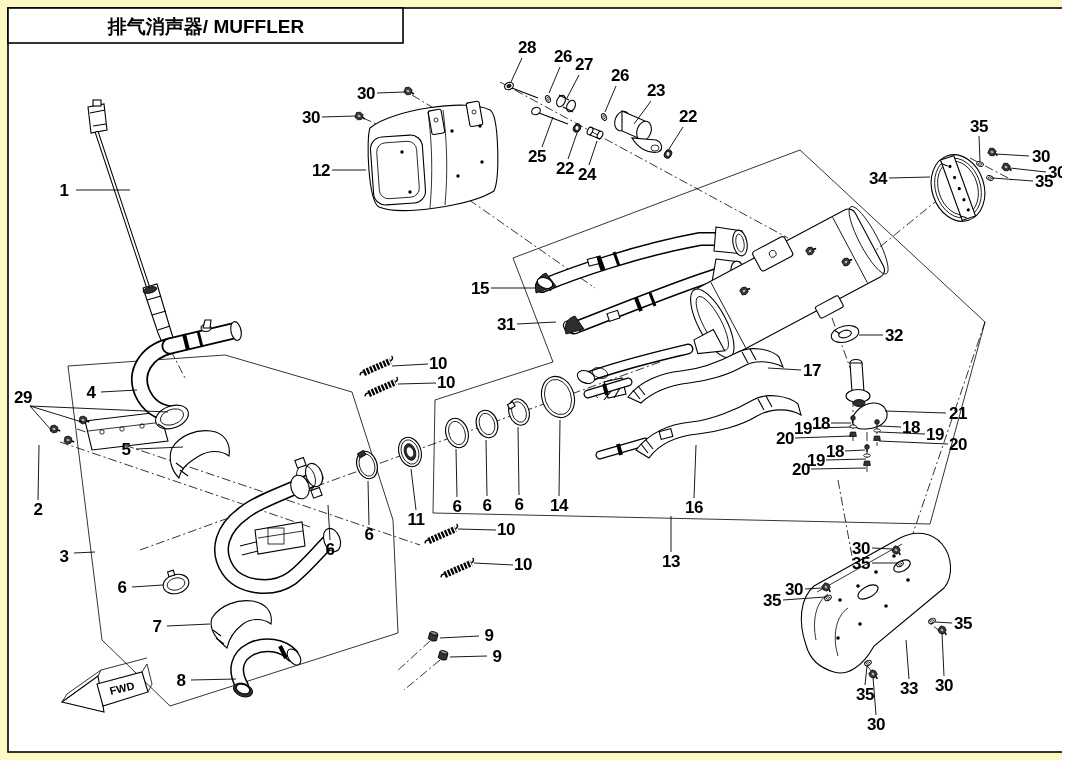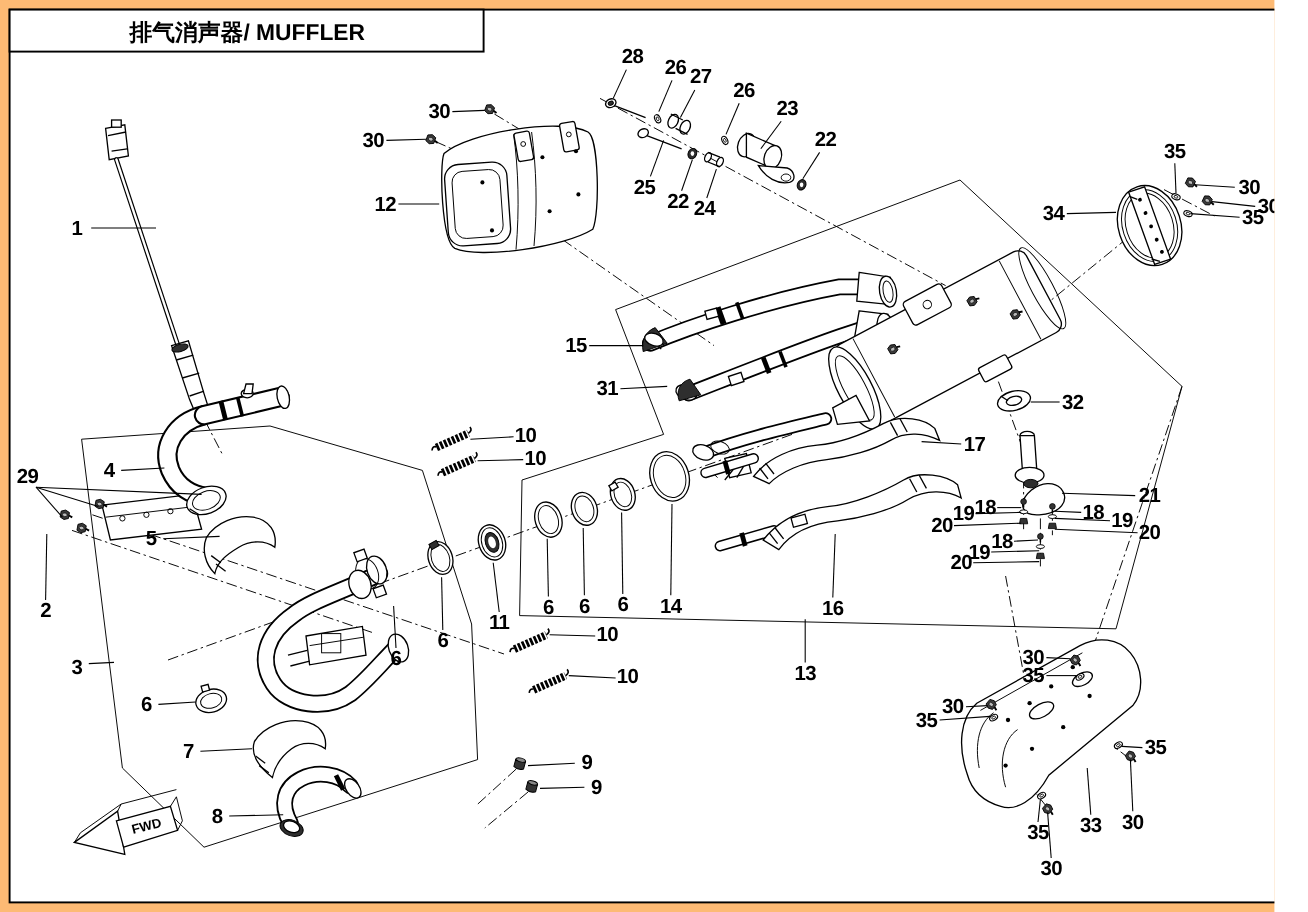--- a/index.html
+++ b/index.html
@@ -1,16 +1,16 @@
 <!DOCTYPE html>
 <html><head>
 <meta charset="utf-8">
 <style>
   html,body{margin:0;padding:0;background:#fff;}
-  #page{position:relative;width:1062px;height:760px;background:#fdba74;overflow:hidden;text-align:right;}
+  #page{position:relative;width:1062px;height:760px;background:#fef9c3;overflow:hidden;text-align:right;}
   svg{position:absolute;left:0;top:0;}
   text{font-family:"Liberation Sans","DejaVu Sans",sans-serif;fill:#000;}
   .callout{font-size:17px;font-weight:bold;text-anchor:middle;dominant-baseline:central;letter-spacing:-0.5px;}
   .title-text{font-size:19px;font-weight:bold;text-anchor:middle;}
   .fwd-text{font-size:11px;font-weight:bold;text-anchor:middle;}
   .leader{stroke:#000;stroke-width:0.9;}
   .ln{stroke:#000;stroke-width:1.1;fill:none;}
   .thin{stroke:#000;stroke-width:0.8;fill:none;}
   .dash{stroke:#000;stroke-width:0.8;fill:none;stroke-dasharray:9 3 2 3;}
   .tube-o{stroke:#000;fill:none;stroke-linecap:round;}

